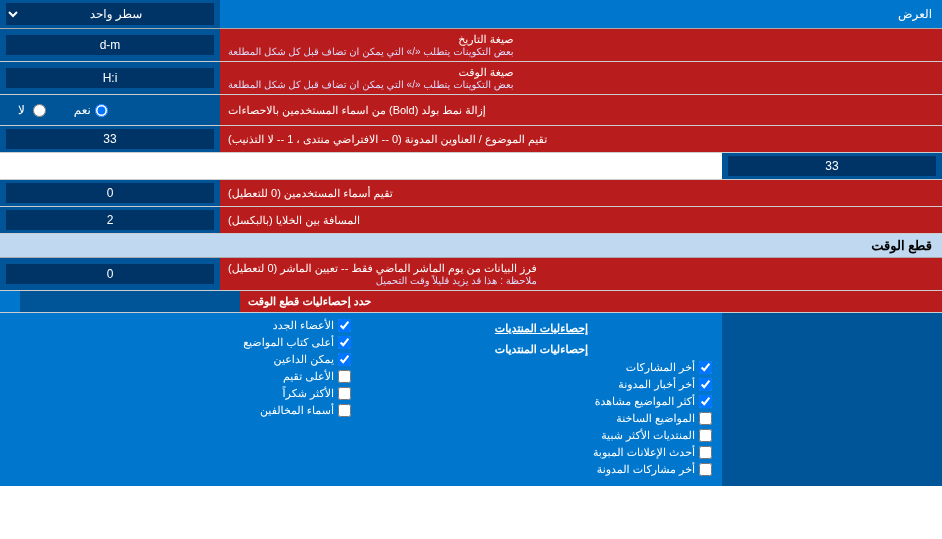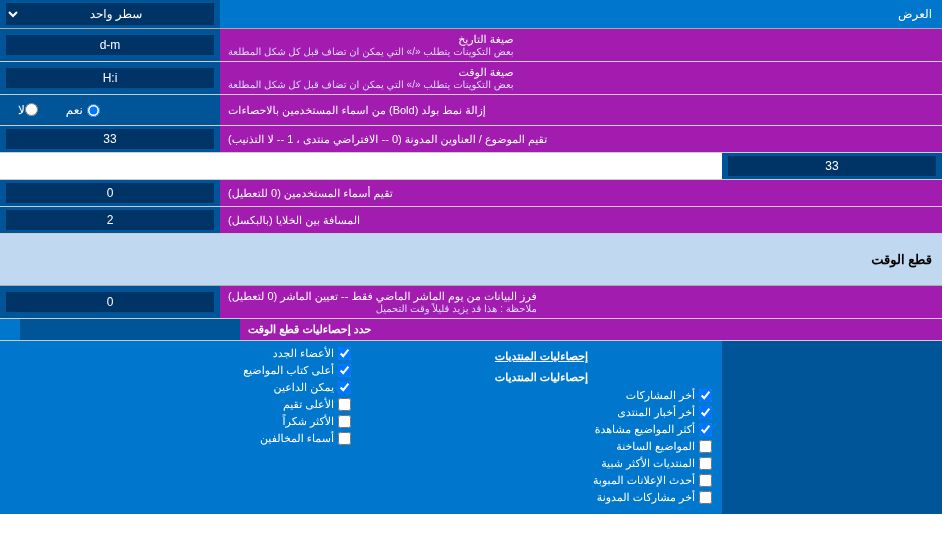--- a/index.html
+++ b/index.html
@@ -9,21 +9,21 @@
       background: #fff;
       direction: rtl;
       width: 942px;
     }
     .row {
       display: flex;
       align-items: stretch;
       border-bottom: 1px solid #ccc;
     }
     .label-cell {
-      background: #a21caf;
+      background: #b91c1c;
       color: #fff;
       padding: 4px 8px;
       display: flex;
       align-items: center;
       justify-content: flex-end;
       text-align: right;
       font-size: 11px;
       flex: 1;
     }
     .label-cell small {
@@ -48,21 +48,21 @@
       padding: 3px 6px;
       font-size: 12px;
       width: 100%;
       text-align: center;
       direction: ltr;
     }
     .section-header {
       background: #c0d8f0;
       color: #000;
       font-weight: bold;
-      padding: 18px 10px;
+      padding: 4px 10px;
       text-align: right;
       border-bottom: 1px solid #aaa;
       font-size: 13px;
     }
     .radio-cell {
       display: flex;
       align-items: center;
       gap: 8px;
       padding: 4px 8px;
     }
@@ -153,21 +153,21 @@
   </div>
 </div>
 
 <div class="row">
   <div class="label-cell">إزالة نمط بولد (Bold) من اسماء المستخدمين بالاحصاءات</div>
   <div class="input-cell" style="justify-content:flex-end;gap:12px;padding:4px 10px;">
     <label class="radio-cell" style="color:#fff;display:flex;align-items:center;gap:4px;">
       <input type="radio" name="bold_remove" value="yes" checked="" style="">
       <span>نعم</span>
     </label>
-    <label class="radio-cell" style="color:#fff;display:flex;align-items:flex-start;gap:0;">
+    <label class="radio-cell" style="color:#fff;display:flex;align-items:flex-end;gap:8px;">
       <input type="radio" name="bold_remove" value="no" style="">
       <span>لا</span>
     </label>
   </div>
 </div>
 
 <div class="row">
   <div class="label-cell">تقيم الموضوع / العناوين المدونة (0 -- الافتراضي منتدى ، 1 -- لا التذنيب)</div>
   <div class="input-cell">
     <input type="text" value="33" style="">
@@ -219,21 +219,21 @@
 
   <div class="checkbox-col">
     <div class="col-header">إحصاءليات المنتديات</div>
     <div class="col-header" style="text-decoration:none;">إحصاءليات المنتديات</div>
     <div class="checkbox-item">
       <input type="checkbox" checked="" style="">
       <span>أخر المشاركات</span>
     </div>
     <div class="checkbox-item">
       <input type="checkbox" checked="" style="">
-      <span>أخر أخبار المنتدى</span>
+      <span>أخر أخبار المدونة</span>
     </div>
     <div class="checkbox-item">
       <input type="checkbox" checked="" style="">
       <span>أكثر المواضيع مشاهدة</span>
     </div>
     <div class="checkbox-item">
       <input type="checkbox" style="">
       <span>المواضيع الساخنة</span>
     </div>
     <div class="checkbox-item">

